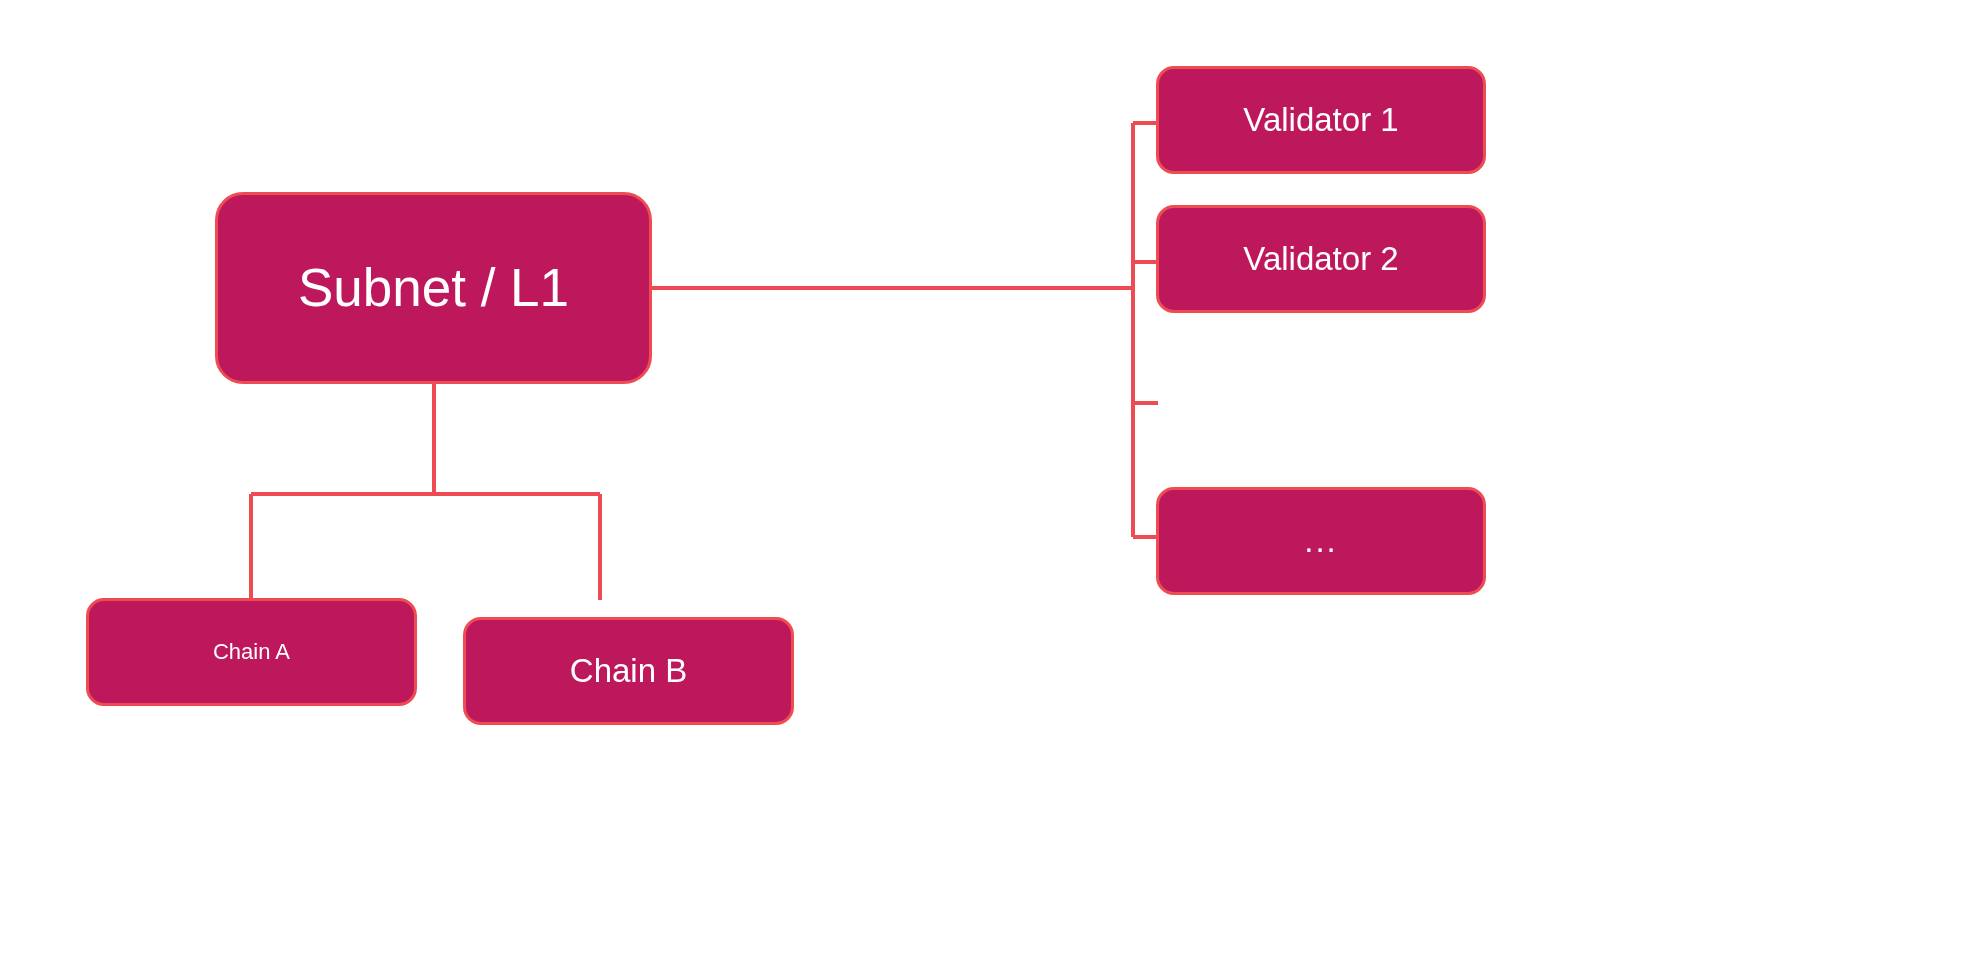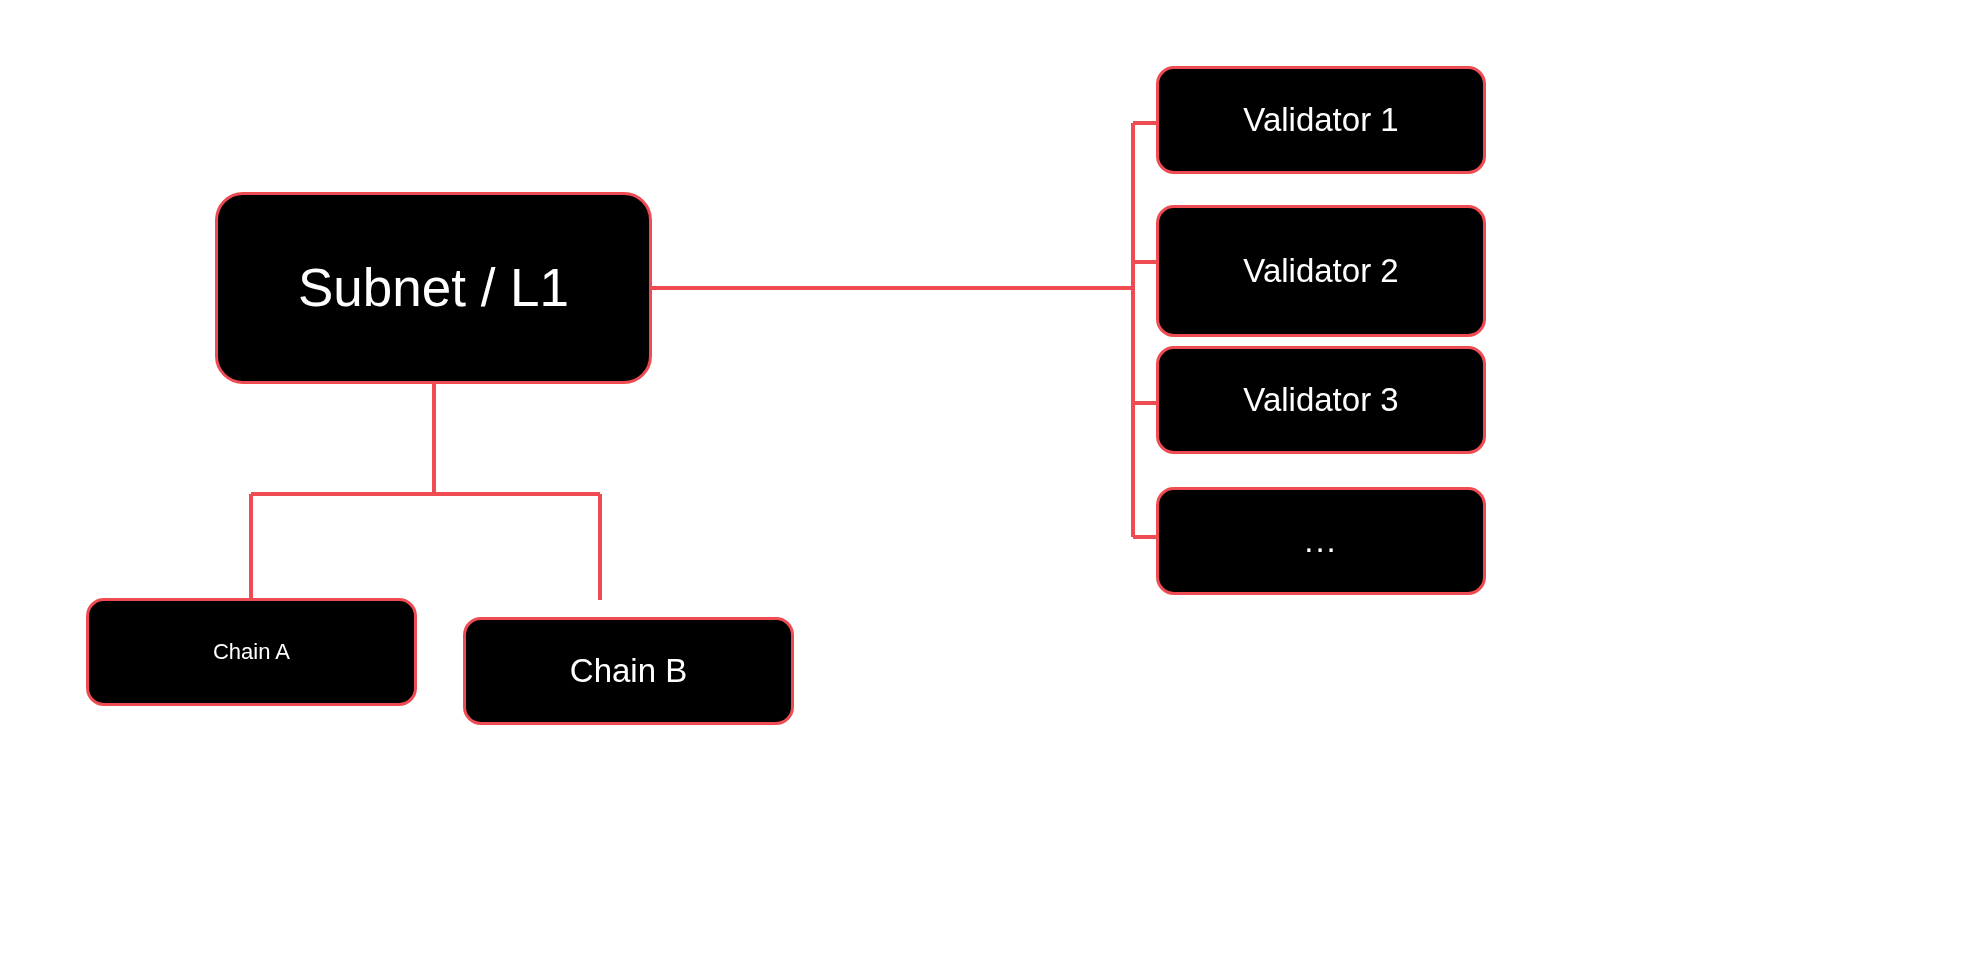--- a/index.html
+++ b/index.html
@@ -23,21 +23,21 @@
     position: absolute;
     left: 0;
     top: 0;
     width: 1972px;
     height: 960px;
     pointer-events: none;
   }
   .node {
     position: absolute;
     box-sizing: border-box;
-    background: #000000;
+    background: #be185d;
     border: 3px solid #ee4b52;
     border-radius: 18px;
     color: #ffffff;
     display: flex;
     align-items: center;
     justify-content: center;
     text-align: center;
     line-height: 1.1;
     white-space: nowrap;
     user-select: none;
@@ -78,21 +78,21 @@
     left: 1156px;
     top: 66px;
     width: 330px;
     height: 108px;
     font-size: 33px;
   }
   #node-validator-2 {
     left: 1156px;
     top: 205px;
     width: 330px;
-    height: 132px;
+    height: 108px;
     font-size: 33px;
     align-items: center;
   }
   #node-validator-3 {
     left: 1156px;
     top: 346px;
     width: 330px;
     height: 108px;
     font-size: 33px;
   }
@@ -145,21 +145,18 @@
   </div>
 
   <div class="node" id="node-validator-1">
     <span class="node-label">Validator 1</span>
   </div>
 
   <div class="node" id="node-validator-2">
     <span class="node-label">Validator 2</span>
   </div>
 
-  <div class="node" id="node-validator-3">
-    <span class="node-label">Validator 3</span>
-  </div>
 
   <div class="node" id="node-validator-more">
     <span class="node-label">...</span>
   </div>
 
 </div>
 
 </body></html>

